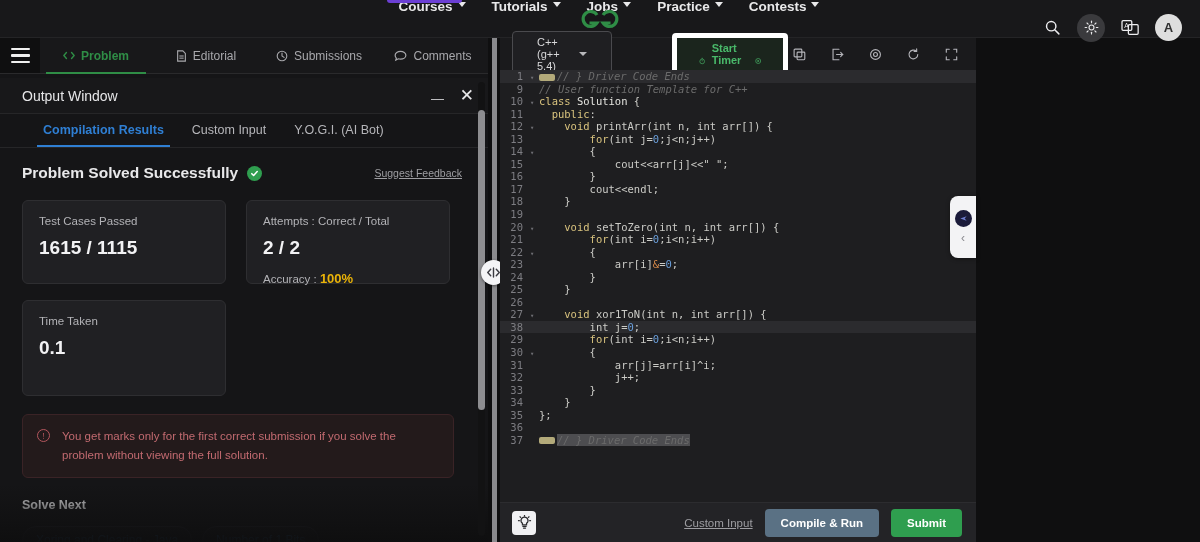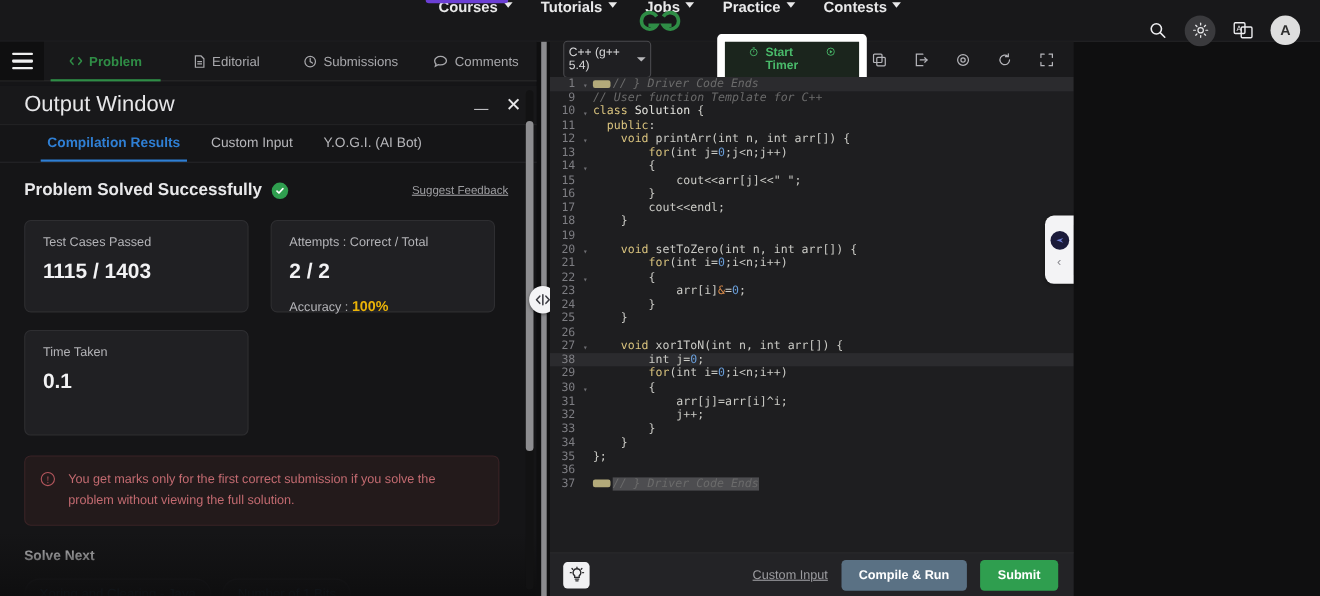--- a/index.html
+++ b/index.html
@@ -92,21 +92,21 @@
   .tab.active::after {
     content: ''; position: absolute; left: 6px; right: 6px; bottom: -1px;
     height: 2.5px; background: #2f8d46;
   }
 
   .output-header {
     height: 36px; background: #18181a;
     display: flex; align-items: center; padding: 0 14px 0 22px;
     border-bottom: 1px solid #262628; margin-top: 4px;
   }
-  .output-title { color: #e6e6e8; font-size: 20px; }
+  .output-title { color: #e6e6e8; font-size: 14px; }
   .win-ctrls { margin-left: auto; display: flex; align-items: center; gap: 16px; }
   .min-btn { width: 13px; height: 1.6px; background: #bdbdc0; margin-top: 8px; cursor: pointer; }
   .close-btn { color: #e7e7e9; font-size: 17px; line-height: 1; cursor: pointer; font-weight: 300; }
 
   .subtabs {
     height: 34px; display: flex; align-items: flex-end;
     padding-left: 29px; gap: 0; border-bottom: 1px solid #262628;
     background: #151517;
   }
   .subtab {
@@ -205,32 +205,32 @@
   .editor-panel {
     flex: 1; height: 504px; background: #1a1a1c;
     display: flex; flex-direction: column; position: relative;
   }
   .editor-toolbar {
     height: 32px; display: flex; align-items: center;
     padding: 0 14px 0 12px; background: #1a1a1c;
   }
   .lang-select {
     border: 1px solid #4a4a4e; border-radius: 4px;
-    color: #d8d8da; font-size: 11px; padding: 4px 4px;
+    color: #d8d8da; font-size: 11px; padding: 4px 24px;
     display: flex; align-items: center; gap: 5px; cursor: pointer;
     background: #1f1f22;
   }
   .lang-caret {
     width: 0; height: 0; border-left: 4px solid transparent;
     border-right: 4px solid transparent; border-top: 4.5px solid #b8b8bb;
   }
   .timer-btn {
-    margin-left: 60px; border: 7px solid #ffffff; border-radius: 4px;
+    margin-left: 60px; border: 5px solid #ffffff; border-radius: 4px;
     color: #49b96a; font-size: 11px; font-weight: 600;
-    padding: 4px 22px; display: flex; align-items: flex-start; gap: 6px;
+    padding: 4px 22px; display: flex; align-items: flex-end; gap: 6px;
     cursor: pointer; background: #1b251d;
   }
   .tb-icons { margin-left: auto; display: flex; align-items: center; gap: 16px; }
 
   .code-area {
     flex: 1; background: #1e1e20; overflow: hidden;
     position: relative; font-family: "DejaVu Sans Mono", monospace;
     font-size: 10.5px; line-height: 12.55px;
   }
   .code-line { display: flex; height: 12.55px; white-space: pre; }
@@ -416,21 +416,21 @@
           <svg width="9" height="9" viewBox="0 0 10 10" fill="none" stroke="#ffffff" stroke-width="1.7" stroke-linecap="round" stroke-linejoin="round">
             <polyline points="2,5.2 4,7.2 8,2.8"></polyline>
           </svg>
         </div>
         <div class="suggest">Suggest Feedback</div>
       </div>
 
       <div class="cards">
         <div class="card tall">
           <div class="card-label">Test Cases Passed</div>
-          <div class="card-value">1115 / 1403</div>
+          <div class="card-value">1615 / 1115</div>
         </div>
         <div class="card tall">
           <div class="card-label">Attempts : Correct / Total</div>
           <div class="card-value">2 / 2</div>
           <div class="card-sub">
             <span>Accuracy : </span><b>100%</b>
           </div>
         </div>
       </div>
 

